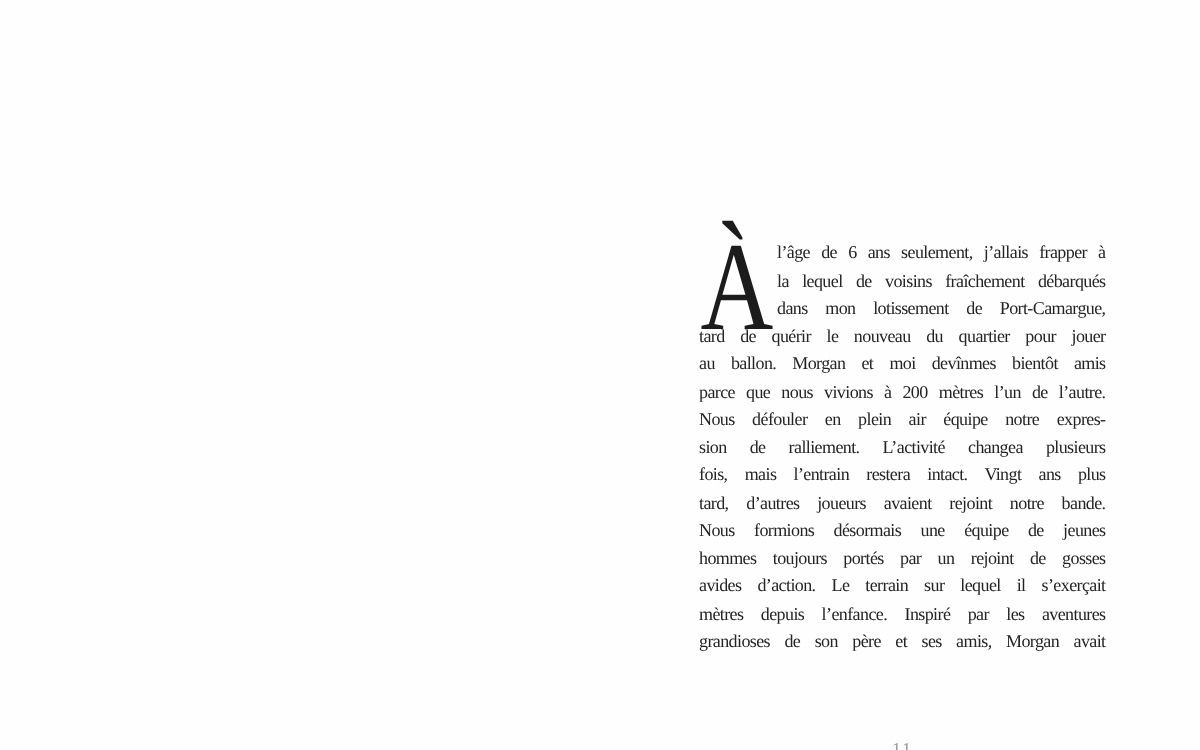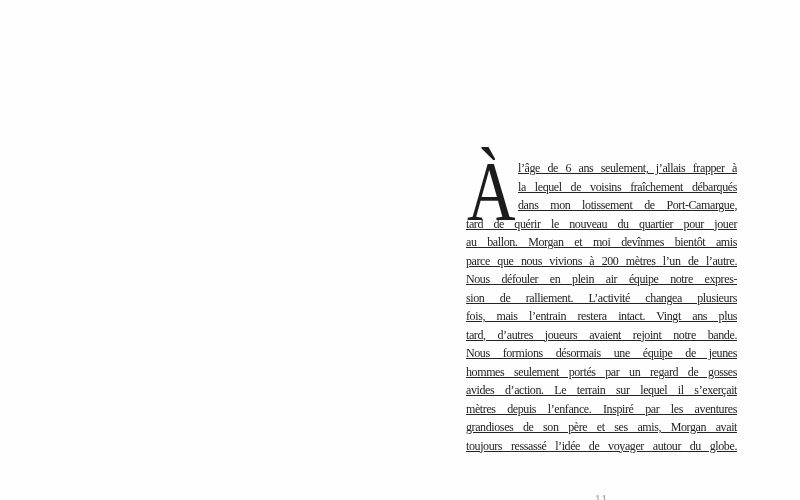--- a/index.html
+++ b/index.html
@@ -28,21 +28,20 @@
     font-size: 12px;
     line-height: 18.5px;
     letter-spacing: -0.4px;
     word-spacing: -1px;
   }
   .line {
     text-align: justify;
     text-align-last: justify;
     height: 18.5px;
     white-space: nowrap;
-    text-decoration: underline;
   }
   .line.indent {
     margin-left: 52px;
   }
   .dropcap {
     position: absolute;
     left: 1px;
     top: -9px;
     font-size: 84px;
     line-height: 1;
@@ -75,22 +74,21 @@
     <div class="line indent">la lequel de voisins fraîchement débarqués</div>
     <div class="line indent">dans mon lotissement de Port-Camargue,</div>
     <div class="line">tard de quérir le nouveau du quartier pour jouer</div>
     <div class="line">au ballon. Morgan et moi devînmes bientôt amis</div>
     <div class="line">parce que nous vivions à 200 mètres l’un de l’autre.</div>
     <div class="line">Nous défouler en plein air équipe notre expres-</div>
     <div class="line">sion de ralliement. L’activité changea plusieurs</div>
     <div class="line">fois, mais l’entrain restera intact. Vingt ans plus</div>
     <div class="line">tard, d’autres joueurs avaient rejoint notre bande.</div>
     <div class="line">Nous formions désormais une équipe de jeunes</div>
-    <div class="line">hommes seulement portés par un regard de gosses</div>
+    <div class="line">hommes toujours portés par un rejoint de gosses</div>
     <div class="line">avides d’action. Le terrain sur lequel il s’exerçait</div>
     <div class="line">mètres depuis l’enfance. Inspiré par les aventures</div>
     <div class="line">grandioses de son père et ses amis, Morgan avait</div>
-    <div class="line">toujours ressassé l’idée de voyager autour du globe.</div>
   </div>
 
   <div class="page-number">11</div>
 
 </div>
 
 </body></html>

